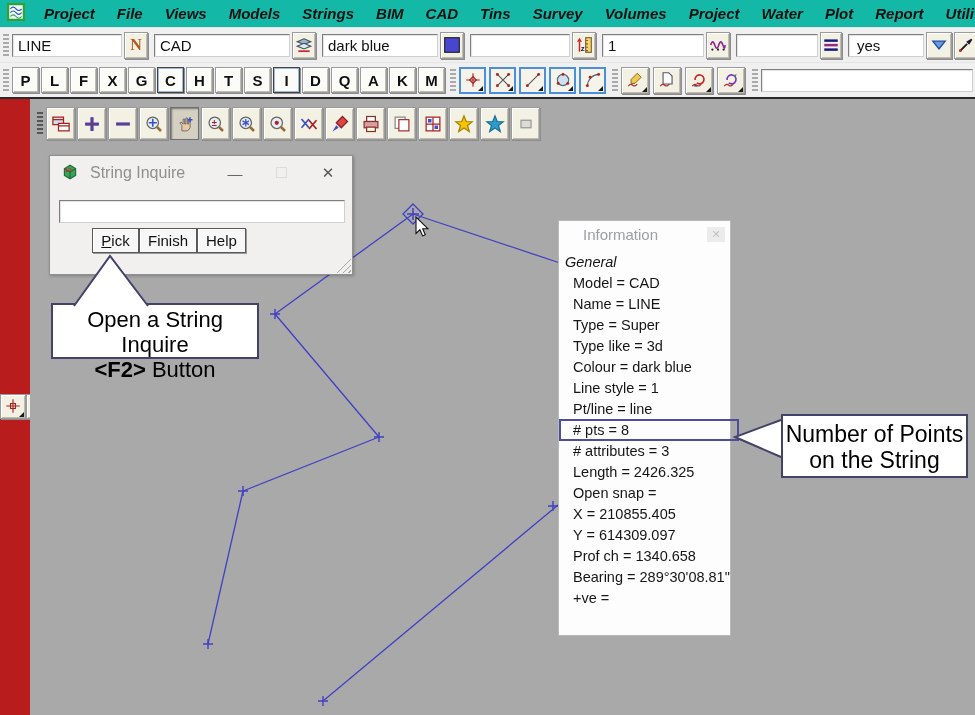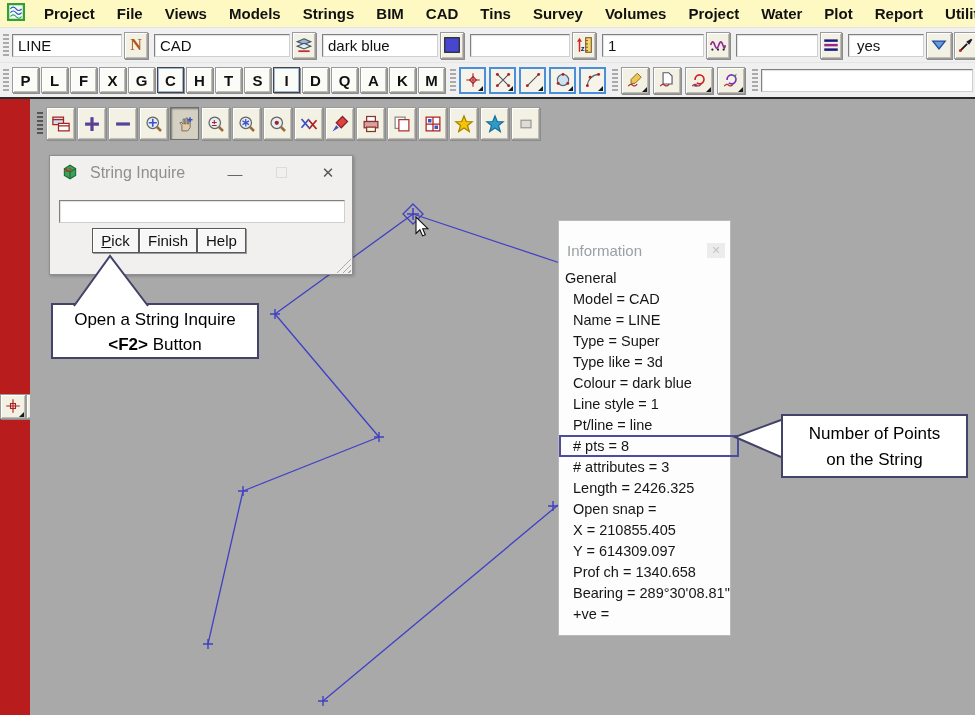--- a/index.html
+++ b/index.html
@@ -1,22 +1,22 @@
 <!DOCTYPE html>
 <html><head>
 <meta charset="utf-8">
 <style>
   * { margin:0; padding:0; box-sizing:border-box; }
   html,body { width:975px; height:715px; overflow:hidden; }
   body { font-family:"Liberation Sans", sans-serif; position:relative; background:#f0f0f0; }
   .screen { position:absolute; inset:0; }
 
   
-  .menubar { position:absolute; left:0; top:0; width:975px; height:28px; background:#fef9c3;
-             border-bottom:1px solid #e3e3e3; display:flex; align-items:center; z-index:10; }
+  .menubar { position:absolute; left:0; top:0; width:975px; height:28px; background:#14b8a6;
+             border-bottom:1px solid #e3e3e3; display:flex; align-items:center; z-index:10;font-style:italic; }
   .applogo { width:22px; height:22px; margin-left:7px; margin-right:8px; display:flex; }
   .menu-item { font-size:15px; font-weight:600; color:#111; padding:0 11px; line-height:27px; cursor:default; white-space:nowrap; }
 
   
   .row2 { position:absolute; left:0; top:28px; width:975px; height:35px; background:#f0f0f0;
           display:flex; align-items:center; z-index:10; border-bottom:1px solid #e5e5e5; }
   .row3 { position:absolute; left:0; top:63px; width:975px; height:34px; background:#f0f0f0;
           display:flex; align-items:center; z-index:10; }
   .mainsep { position:absolute; left:0; top:97px; width:975px; height:2px; background:#2a2a2a; z-index:11; }
 
@@ -81,36 +81,36 @@
              box-shadow:1px 1px 0 #9a9a9a, inset 1px 1px 0 #fff;
              font-size:15px; color:#111; display:flex; align-items:center; justify-content:center; }
   .dlg-btn + .dlg-btn { }
   .grip { position:absolute; right:1px; bottom:1px; width:15px; height:15px;
           background:repeating-linear-gradient(135deg, transparent 0 3px, #a9a9a9 3px 4px); 
           clip-path:polygon(100% 0, 100% 100%, 0 100%); }
 
   
   .info-panel { position:absolute; left:528px; top:121px; width:173px; height:416px; background:#fdfdfd;
                 border:1px solid #b9b9b9; z-index:30; }
-  .info-title { height:26px; display:flex; align-items:center; padding-left:8px;margin-top:16px; }
+  .info-title { height:26px; display:flex; align-items:center; padding-left:24px; }
   .info-title-text { font-size:15px; color:#9aa0a3; flex:1; }
   .info-close { width:18px; height:15px; margin-right:5px; background:#ececec; color:#c4c4c4;
                 font-size:11px; line-height:14px; text-align:center; }
   .info-rows { padding:5px 0 0 6px; }
   .info-row { font-size:14.5px; color:#161616; height:21px; line-height:21px; white-space:nowrap;
               padding-left:8px; position:relative; }
-  .info-row.top { padding-left:0; }
+  .info-row.top { padding-left:0;font-style:italic; }
   .info-row.hl::before { content:''; position:absolute; left:-6px; right:-9px; top:-1px; bottom:0;
                          border:2px solid #4d4d9e; }
 
   
   .callout { position:absolute; background:#fff; border:2px solid #42426a; z-index:50;
              text-align:center; color:#000; }
-  .c1 { left:21px; top:204px; width:208px; height:56px; font-size:17px; line-height:25px; padding-top:2px; }
-  .c2 { left:751px; top:315px; width:187px; height:64px; font-size:17px; line-height:26px; padding-top:5px; }
+  .c1 { left:21px; top:204px; width:208px; height:56px; font-size:22px; line-height:25px; padding-top:2px; }
+  .c2 { left:751px; top:315px; width:187px; height:64px; font-size:23px; line-height:26px; padding-top:5px; }
 </style>
 </head>
 <body>
 
 <div class="screen">
 
   <div class="menubar">
     <span class="applogo" id="applogo">
         <svg viewBox="0 0 16 16" width="18" height="18">
           <rect x="1" y="1" width="14" height="14" fill="#f2fbf2" stroke="#32a032" stroke-width="2"></rect>

